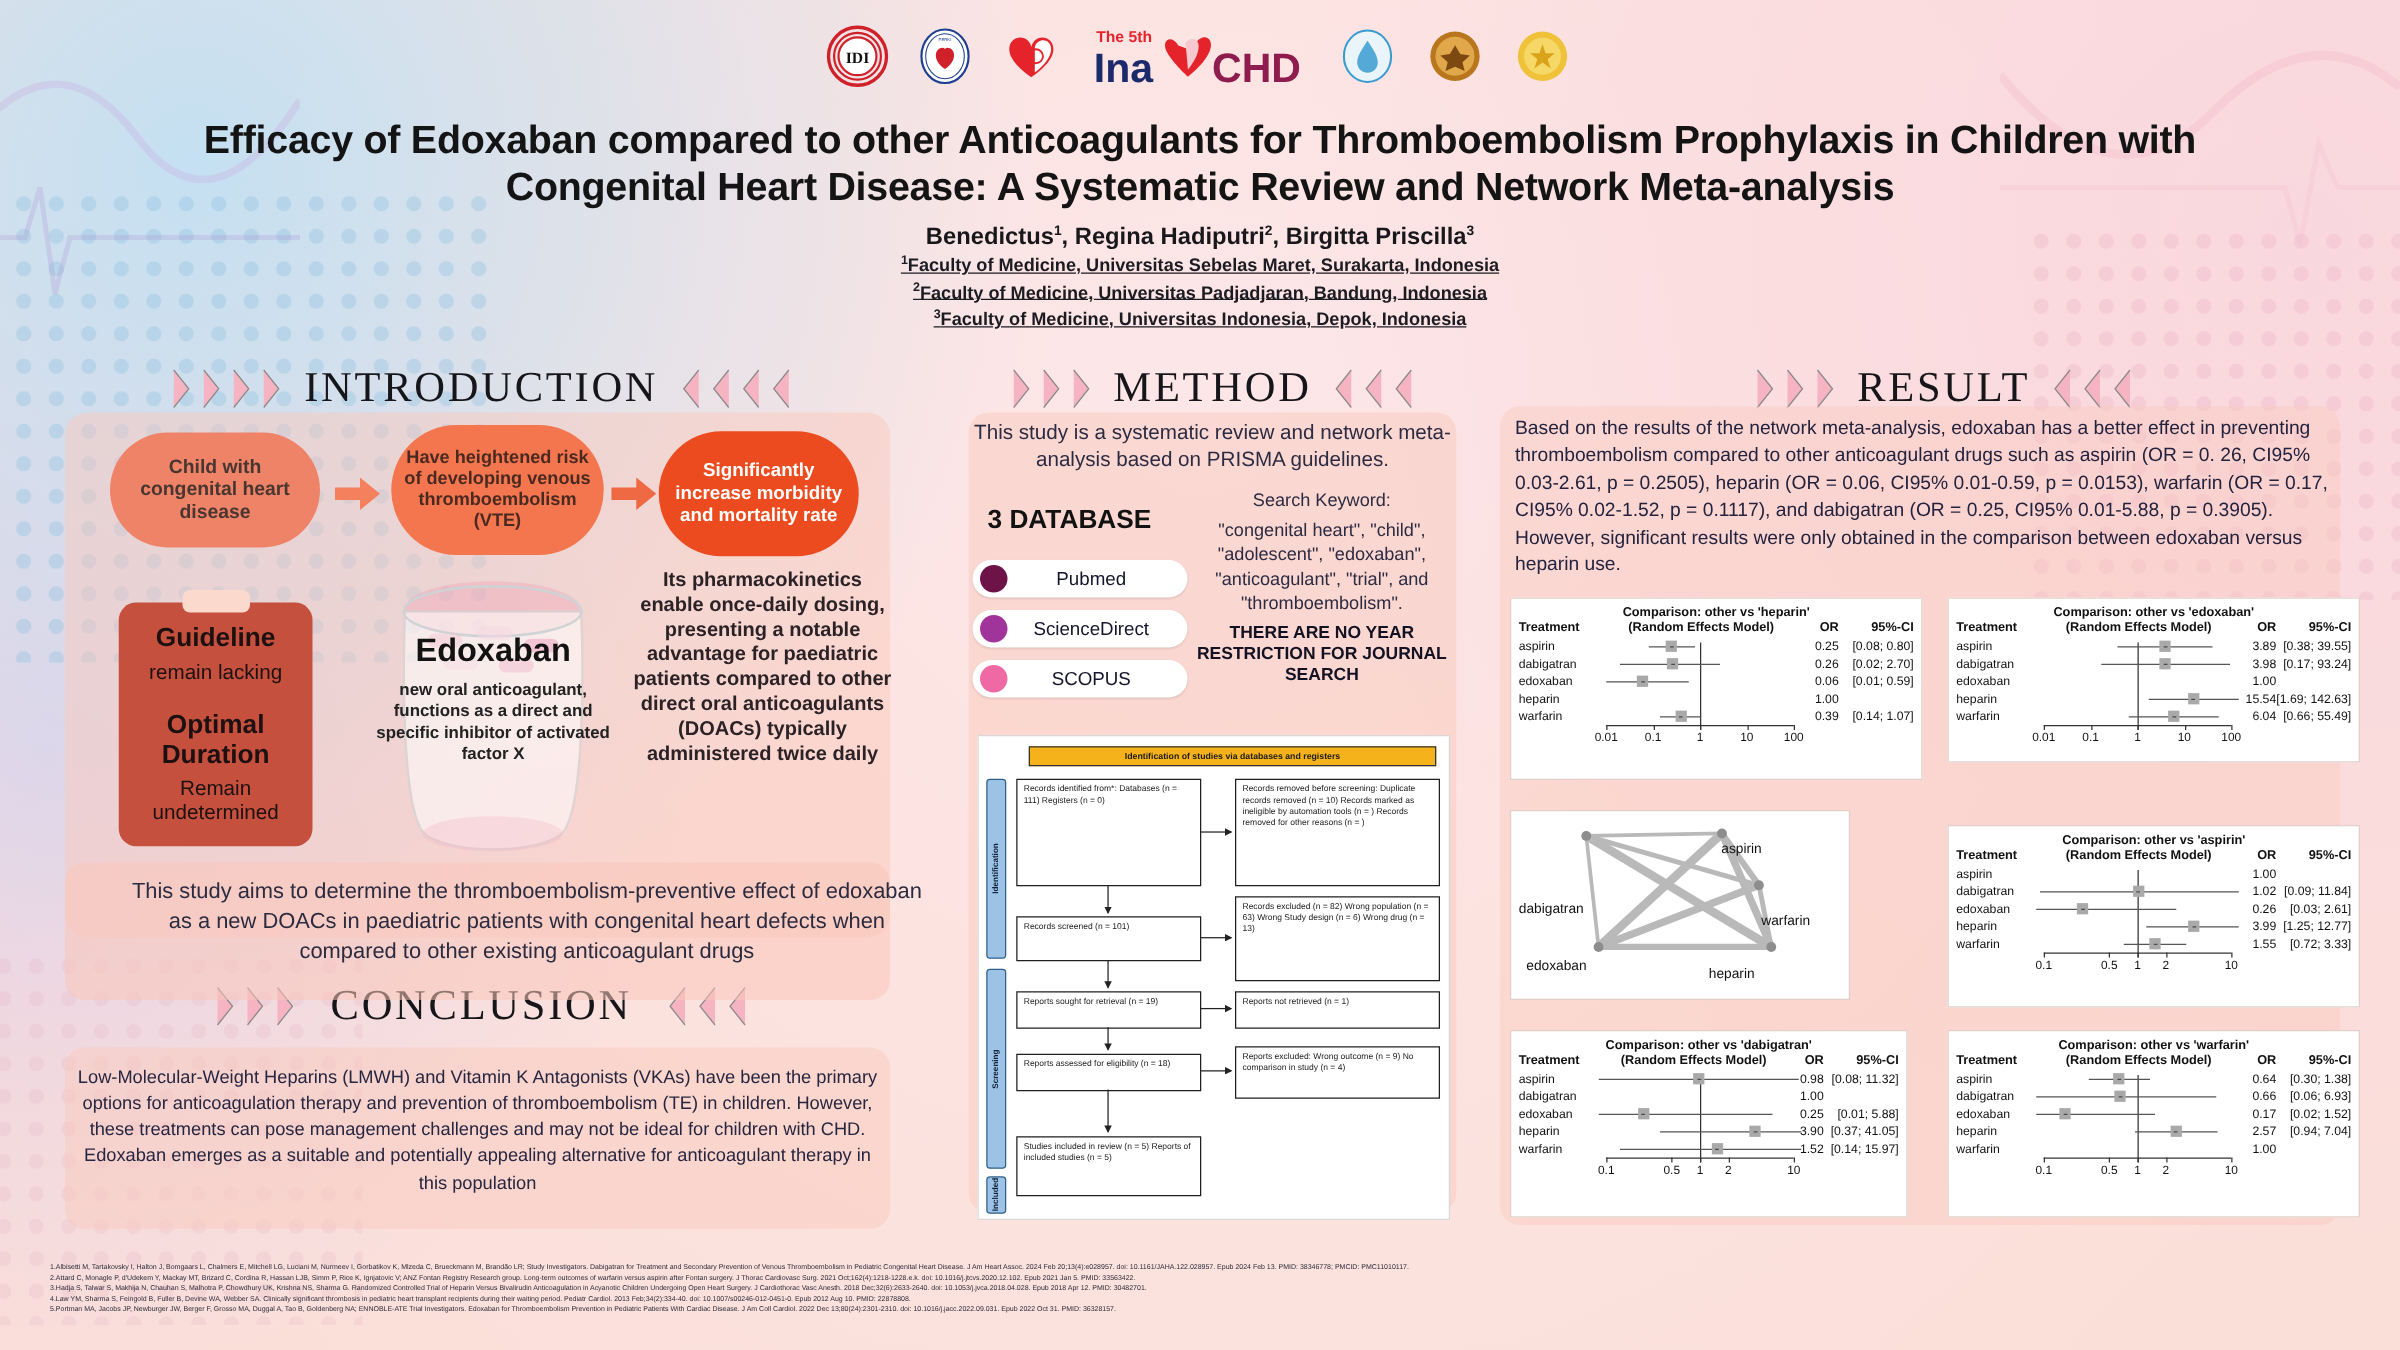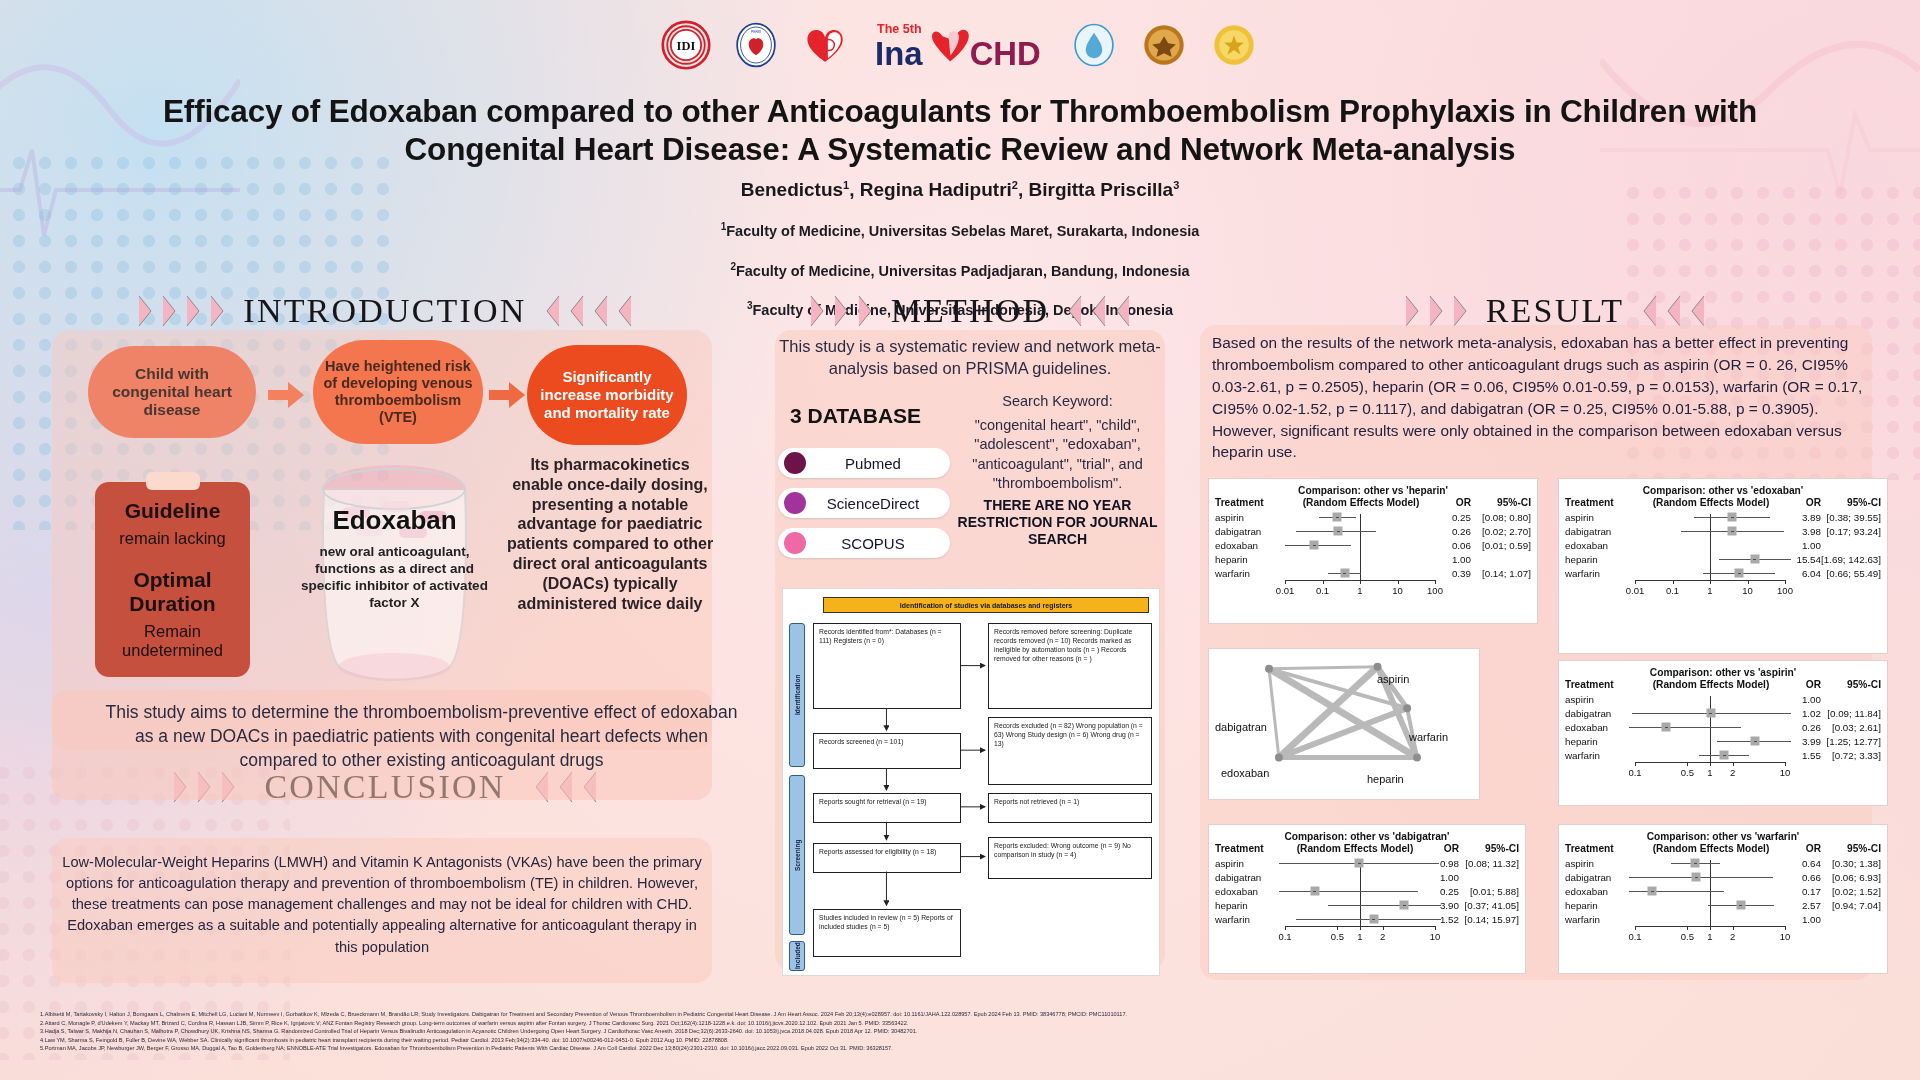--- a/index.html
+++ b/index.html
@@ -44,21 +44,21 @@
   .logo svg { display:block; }
   .inachd { display:flex; align-items:center; height:58px; margin:0 2px;text-decoration:underline; }
 
   #title-block { position:absolute; top:92px; left:0; width:100%; text-align:center; }
   #poster-title {
     font-size: 31.5px; font-weight: 800; color:#141414; line-height:1.22;
     letter-spacing:-0.2px; padding:0 120px;
   }
   #authors { margin-top:10px; font-size:19px; font-weight:700; color:#18181c; }
   #authors sup { font-size:11px; }
-  .affil { font-size:14.5px; font-weight:700; color:#1b1b22; line-height:1.28; margin-top:20px;}
+  .affil { font-size:14.5px; font-weight:700; color:#1b1b22; line-height:1.28; margin-top:2px;text-decoration:underline;}
   .affil sup { font-size:10px; }
 
   
   .sec-head {
     position:absolute; display:flex; align-items:center; justify-content:center; gap:12px;
     font-family:"Liberation Serif", serif; font-size:34px; letter-spacing:2.2px; color:#16161a;
   }
   .chev-group { display:flex; gap:2px; }
   .chev { width:22px; height:34px; }
 
@@ -345,21 +345,21 @@
         </svg>
       <svg class="chev" viewBox="0 0 22 34">
           <path d="M20 2 L8 17 L20 32" fill="#f6b4c3" stroke="#8a8a8a" stroke-width="1"></path>
         </svg>
       <svg class="chev" viewBox="0 0 22 34">
           <path d="M20 2 L8 17 L20 32" fill="#f6b4c3" stroke="#8a8a8a" stroke-width="1"></path>
         </svg>
     </span>
   </div>
 
-  <div class="sec-head" style="left:140px; top:768px; width:490px;gap:22px;">
+  <div class="sec-head" style="left:140px; top:786px; width:490px;gap:22px;">
     <span class="chev-group">
       <svg class="chev" viewBox="0 0 22 34">
           <path d="M2 2 L14 17 L2 32" fill="#f6b4c3" stroke="#8a8a8a" stroke-width="1"></path>
         </svg>
       <svg class="chev" viewBox="0 0 22 34">
           <path d="M2 2 L14 17 L2 32" fill="#f6b4c3" stroke="#8a8a8a" stroke-width="1"></path>
         </svg>
       <svg class="chev" viewBox="0 0 22 34">
           <path d="M2 2 L14 17 L2 32" fill="#f6b4c3" stroke="#8a8a8a" stroke-width="1"></path>
         </svg>
@@ -565,21 +565,21 @@
         <span class="ax-tick" style="left:107.5px;"></span>
         <span class="ax-lab" style="left:107.5px;">0.1</span>
         <span class="ax-tick" style="left:145px;"></span>
         <span class="ax-lab" style="left:145px;">1</span>
         <span class="ax-tick" style="left:182.5px;"></span>
         <span class="ax-lab" style="left:182.5px;">10</span>
         <span class="ax-tick" style="left:220px;"></span>
         <span class="ax-lab" style="left:220px;">100</span>
       </div>
     </div>
-  <div class="fp" id="fp-1" style="left:1558px; top:478px; width:330px; height:176px;">
+  <div class="fp" id="fp-1" style="left:1558px; top:478px; width:330px; height:132px;">
       <div class="fp-title">Comparison: other vs 'edoxaban'</div>
       <div class="fp-hdr">
         <span class="c1">Treatment</span>
         <span class="c2">(Random Effects Model)</span>
         <span class="c3">OR</span>
         <span class="c4">95%-CI</span>
       </div>
       <div class="fp-body">
         <div class="null-line" style="left:151px; top:4px; height:70px;"></div>
         <div class="fp-row">

